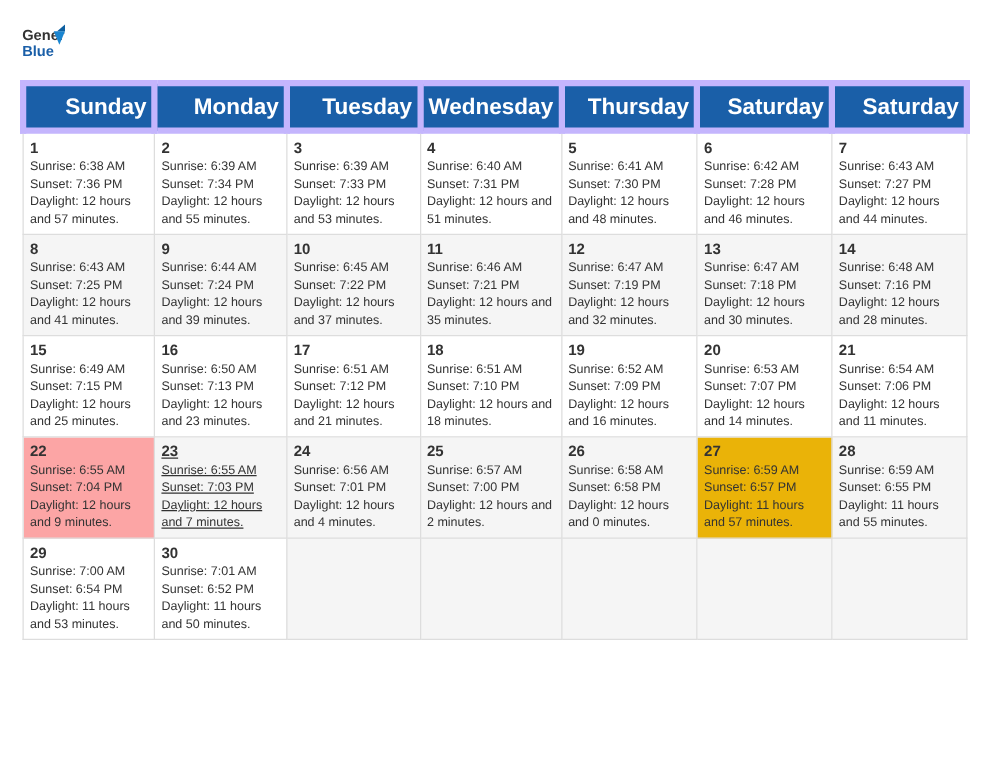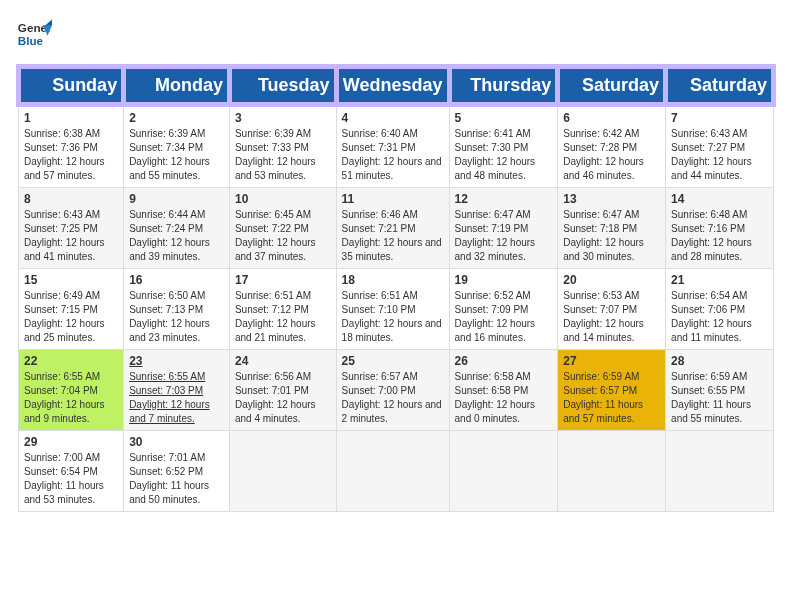--- a/index.html
+++ b/index.html
@@ -194,21 +194,21 @@
         <td>
           <span class="day-num">20</span>
           <div class="day-info">Sunrise: 6:53 AM<br>Sunset: 7:07 PM<br>Daylight: 12 hours and 14 minutes.</div>
         </td>
         <td>
           <span class="day-num">21</span>
           <div class="day-info">Sunrise: 6:54 AM<br>Sunset: 7:06 PM<br>Daylight: 12 hours and 11 minutes.</div>
         </td>
       </tr>
       <tr>
-        <td style="background: #bef264;">
+        <td style="background: #fca5a5;">
           <span class="day-num">22</span>
           <div class="day-info">Sunrise: 6:55 AM<br>Sunset: 7:04 PM<br>Daylight: 12 hours and 9 minutes.</div>
         </td>
         <td style="background: rgb(245, 245, 245); text-decoration: underline;">
           <span class="day-num">23</span>
           <div class="day-info">Sunrise: 6:55 AM<br>Sunset: 7:03 PM<br>Daylight: 12 hours and 7 minutes.</div>
         </td>
         <td style="background: rgb(245, 245, 245);">
           <span class="day-num">24</span>
           <div class="day-info">Sunrise: 6:56 AM<br>Sunset: 7:01 PM<br>Daylight: 12 hours and 4 minutes.</div>

